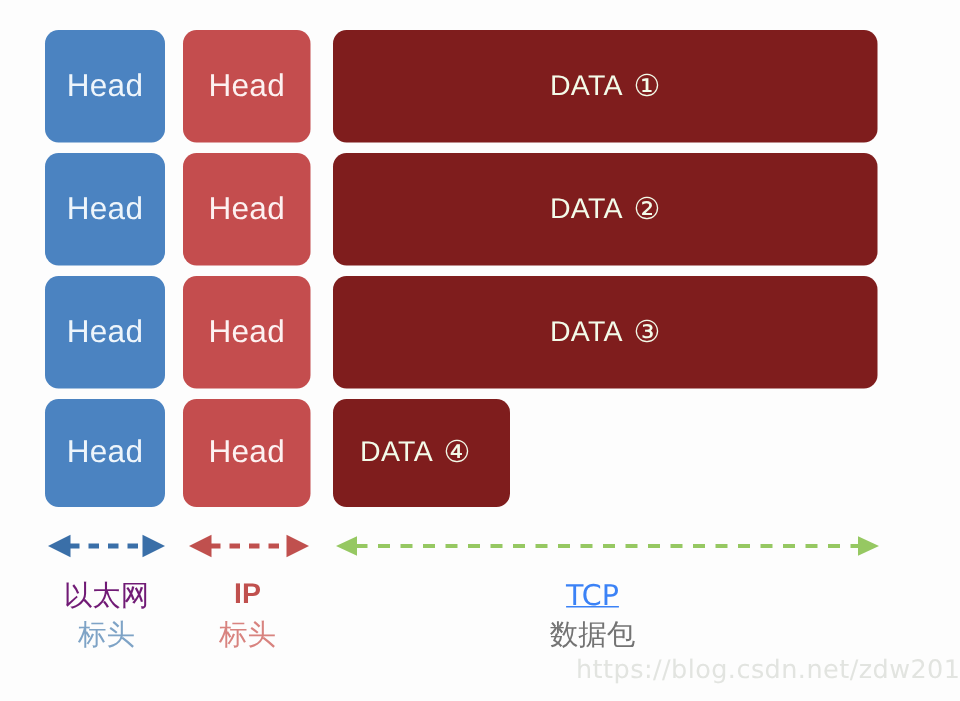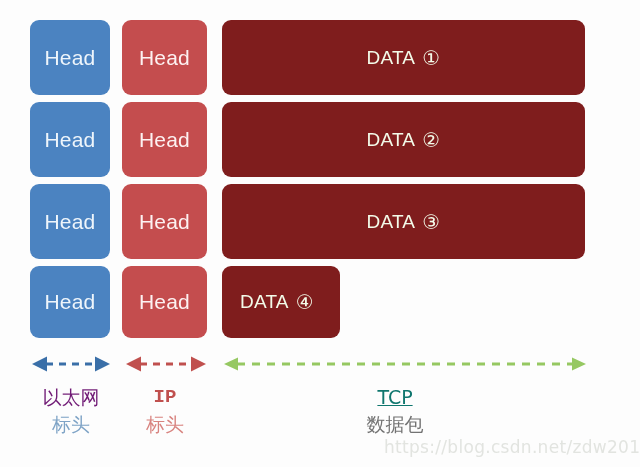--- a/index.html
+++ b/index.html
@@ -87,27 +87,27 @@
 
   
   .caption {
     position: absolute;
     text-align: center;
     line-height: 1.42;
     font-size: 19px;
     font-family: "DejaVu Sans", "Liberation Sans", sans-serif;
   }
   .caption .l1 { display: block; }
-  .caption .l2 { display: block; }
+  .caption .l2 { display: block; font-family: Liberation Mono, monospace; }
 
   .cap-eth .l1 { color: #701a75; }
   .cap-eth .l2 { color: #7ea3c6; }
-  .cap-ip  .l1 { color: #c0504e; font-weight: 700; font-family: Liberation Mono, monospace; }
+  .cap-ip  .l1 { color: #c0504e; font-weight: 700; font-family: Liberation Sans, sans-serif; }
   .cap-ip  .l2 { color: #d8837f; }
-  .cap-tcp .l1 { color: #0f766e; text-decoration: underline; }
+  .cap-tcp .l1 { color: #3b82f6; text-decoration: underline; }
   .cap-tcp .l2 { color: #737373; }
 
   
   .watermark {
     position: absolute;
     font-size: 17px;
     color: #e2e4e0;
     letter-spacing: 0.3px;
     white-space: nowrap;
     font-family: "DejaVu Sans", "Liberation Sans", sans-serif;

